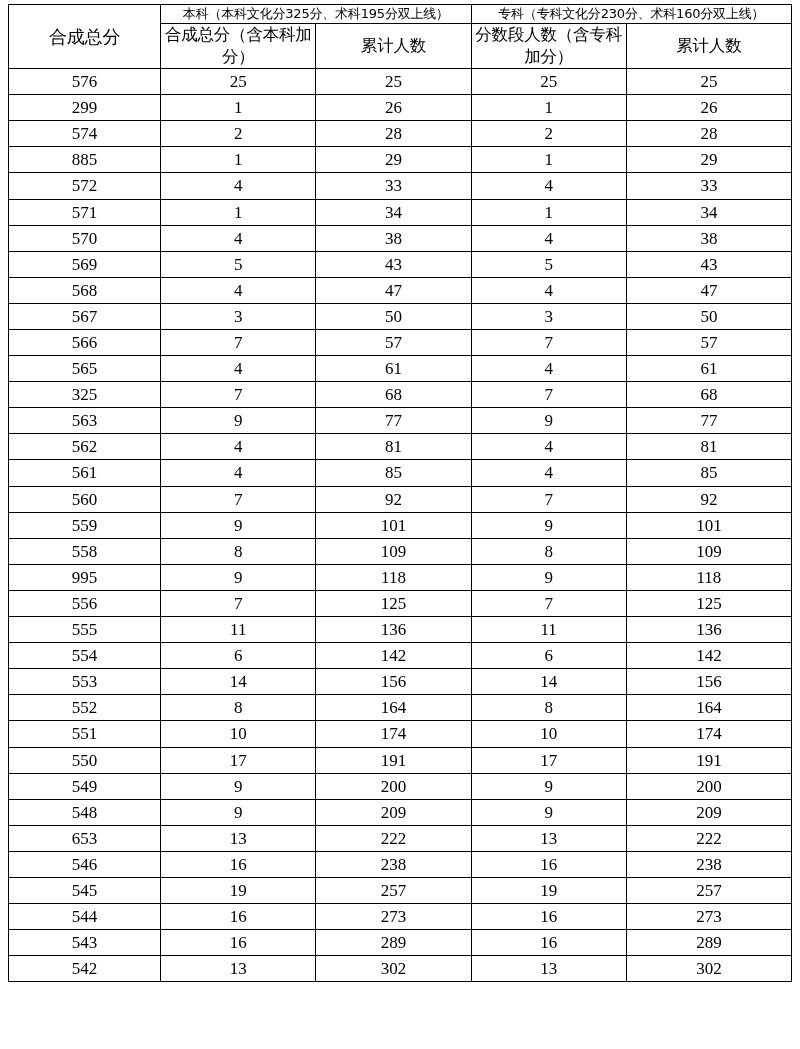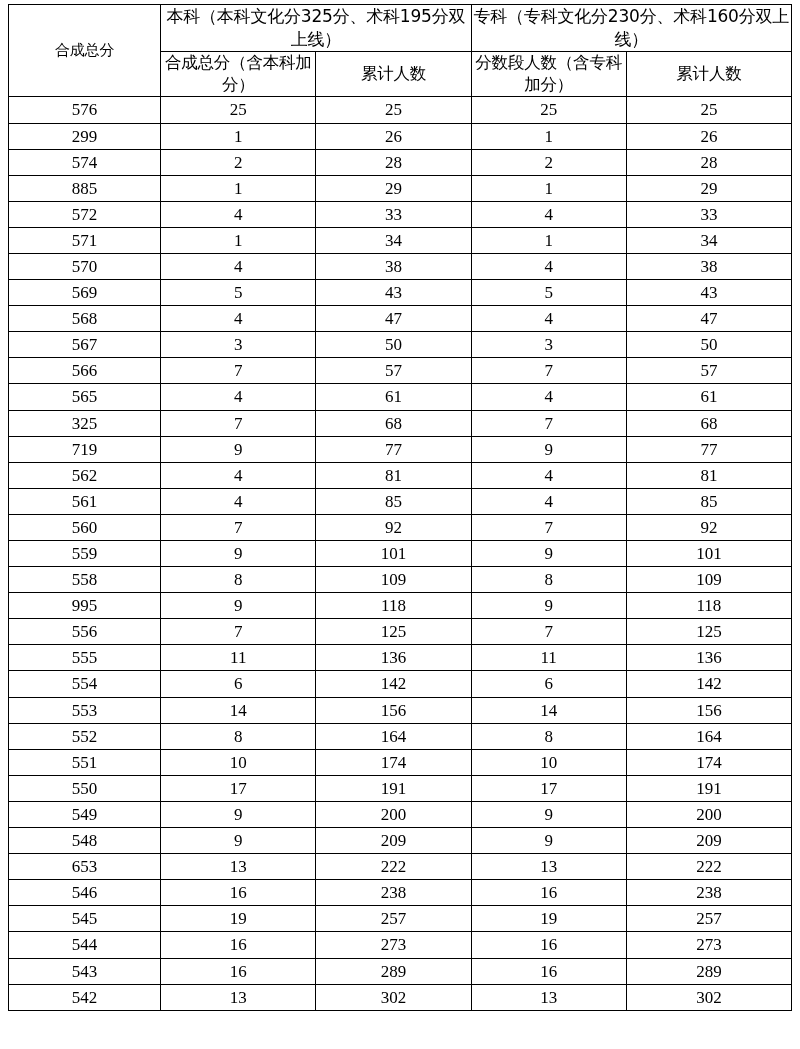--- a/index.html
+++ b/index.html
@@ -31,38 +31,38 @@
   table.score-table th {
     border: 1px solid #000000;
     text-align: center;
     vertical-align: middle;
     font-weight: normal;
     padding: 0;
   }
   
   .hdr-group {
     font-family: "DejaVu Sans", "Liberation Sans", sans-serif;
-    font-size: 17px;
+    font-size: 13px;
     line-height: 1.35;
     text-align: left;
     padding: 3px 4px 3px 5px;
     font-weight: bold;
     letter-spacing: -0.2px;
   }
   .hdr-sub {
     font-family: "DejaVu Sans", "Liberation Sans", sans-serif;
     font-size: 16.5px;
     line-height: 1.35;
     font-weight: bold;
     padding: 3px 3px;
     letter-spacing: -0.2px;
   }
   .hdr-corner {
     font-family: Liberation Sans, sans-serif;
-    font-size: 15px;
+    font-size: 18px;
     font-weight: bold;
     letter-spacing: -0.2px;
   }
   
   col.c-score   { width: 152px; }
   col.c-bk-seg  { width: 155px; }
   col.c-bk-cum  { width: 155px; }
   col.c-zk-seg  { width: 155px; }
   col.c-zk-cum  { width: 165px; }
 
@@ -187,21 +187,21 @@
           <td class="num">61</td>
         </tr>
         <tr>
           <td class="num">325</td>
           <td class="num">7</td>
           <td class="num">68</td>
           <td class="num">7</td>
           <td class="num">68</td>
         </tr>
         <tr>
-          <td class="num">719</td>
+          <td class="num">563</td>
           <td class="num">9</td>
           <td class="num">77</td>
           <td class="num">9</td>
           <td class="num">77</td>
         </tr>
         <tr>
           <td class="num">562</td>
           <td class="num">4</td>
           <td class="num">81</td>
           <td class="num">4</td>

